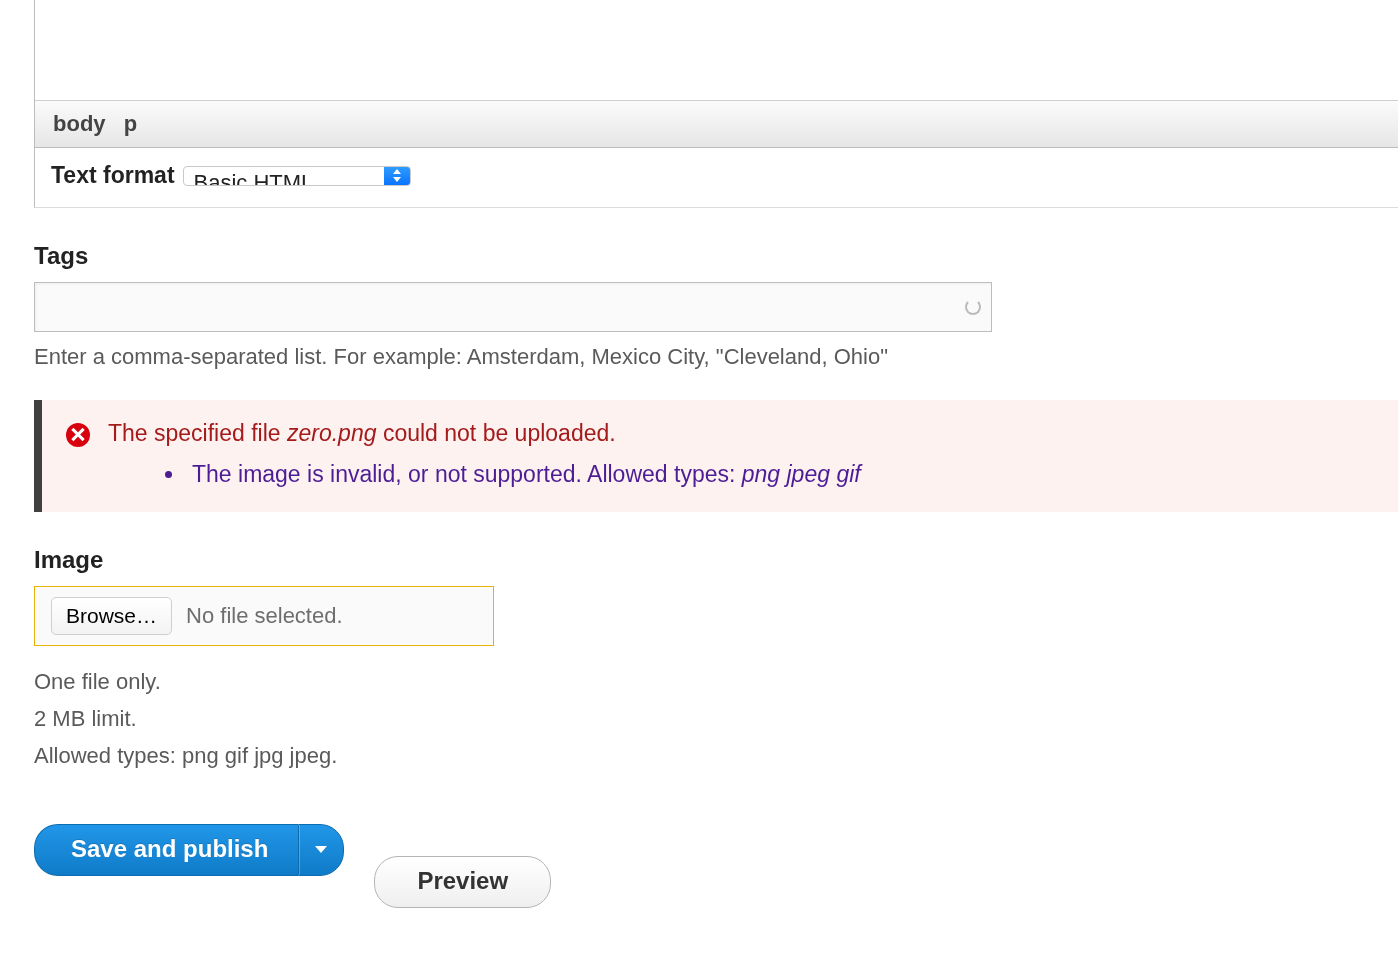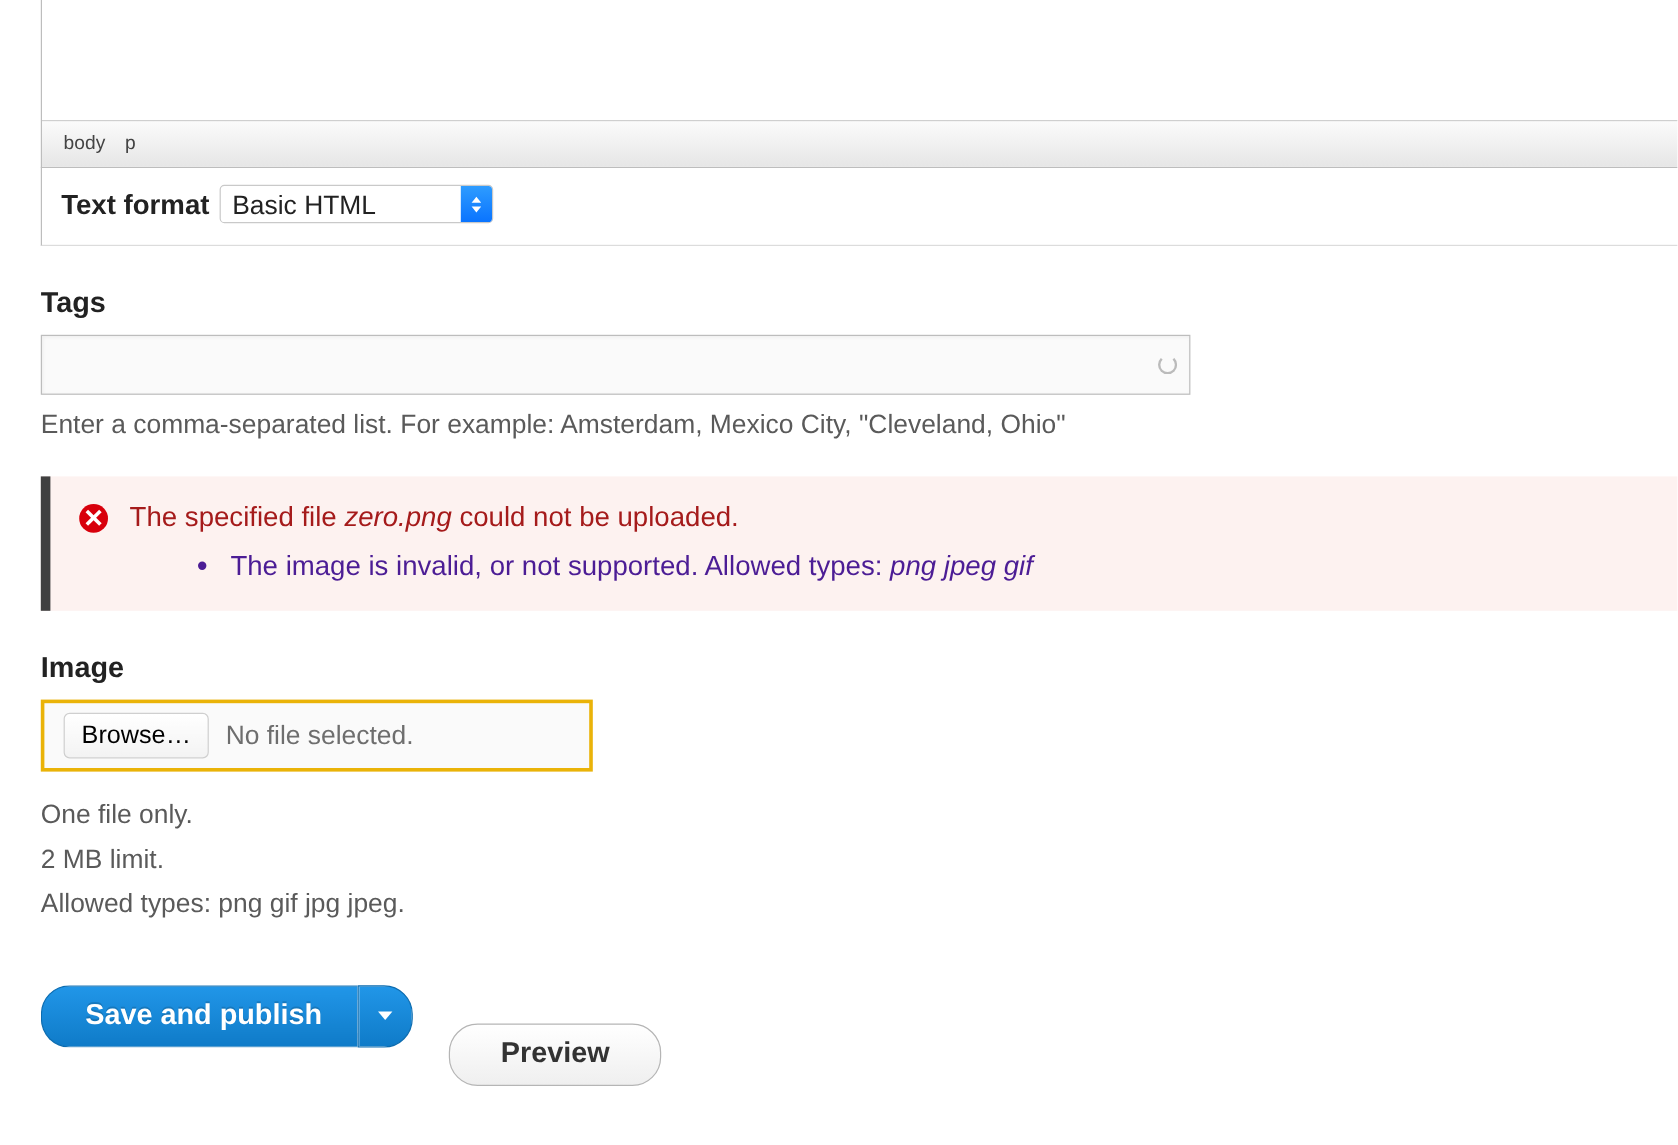--- a/index.html
+++ b/index.html
@@ -22,22 +22,22 @@
     background: #fff;
   }
   .editor-body-area {
     height: 100px;
     background: #fff;
   }
   .editor-path-bar {
     background: linear-gradient(#fbfbfb, #e6e6e6);
     border-top: 1px solid #cfcfcf;
     padding: 10px 18px;
-    font-size: 16px;
-    font-weight: 400;
+    font-size: 22px;
+    font-weight: 700;
     color: #444;
   }
   .editor-path-bar span { margin-right: 12px; }
 
   
   .format-bar {
     margin-left: 34px;
     border-left: 1px solid #bdbdbd;
     border-bottom: 1px solid #dcdcdc;
     border-right: none;
@@ -48,21 +48,21 @@
   }
   .format-label {
     font-weight: 700;
     font-size: 23px;
   }
   .select-wrap {
     display: inline-flex;
     align-items: stretch;
     border: 1px solid #c9c9c9;
     border-radius: 4px;
-    height: 32px;
+    height: 20px;
     overflow: hidden;
     background: #fff;
   }
   .select-text {
     padding: 3px 12px 0 10px;
     font-size: 22px;
     min-width: 200px;
     color: #222;
   }
   .select-btn {
@@ -151,21 +151,21 @@
     font-size: 23px;
     list-style: disc;
     padding-left: 0;
   }
   .error-sub li { padding-left: 6px; }
   .error-sub em { font-style: italic; }
 
   
   .image-section { margin: 34px 0 0 34px; }
   .file-wrap {
-    border: 3px solid #eab308;
+    border: 1px solid #eab308;
     background: #fafafa;
     width: 460px;
     height: 60px;
     display: flex;
     align-items: center;
     gap: 14px;
     padding: 12px 16px;
   }
   .browse-btn {
     background: linear-gradient(#ffffff, #f3f3f3);

